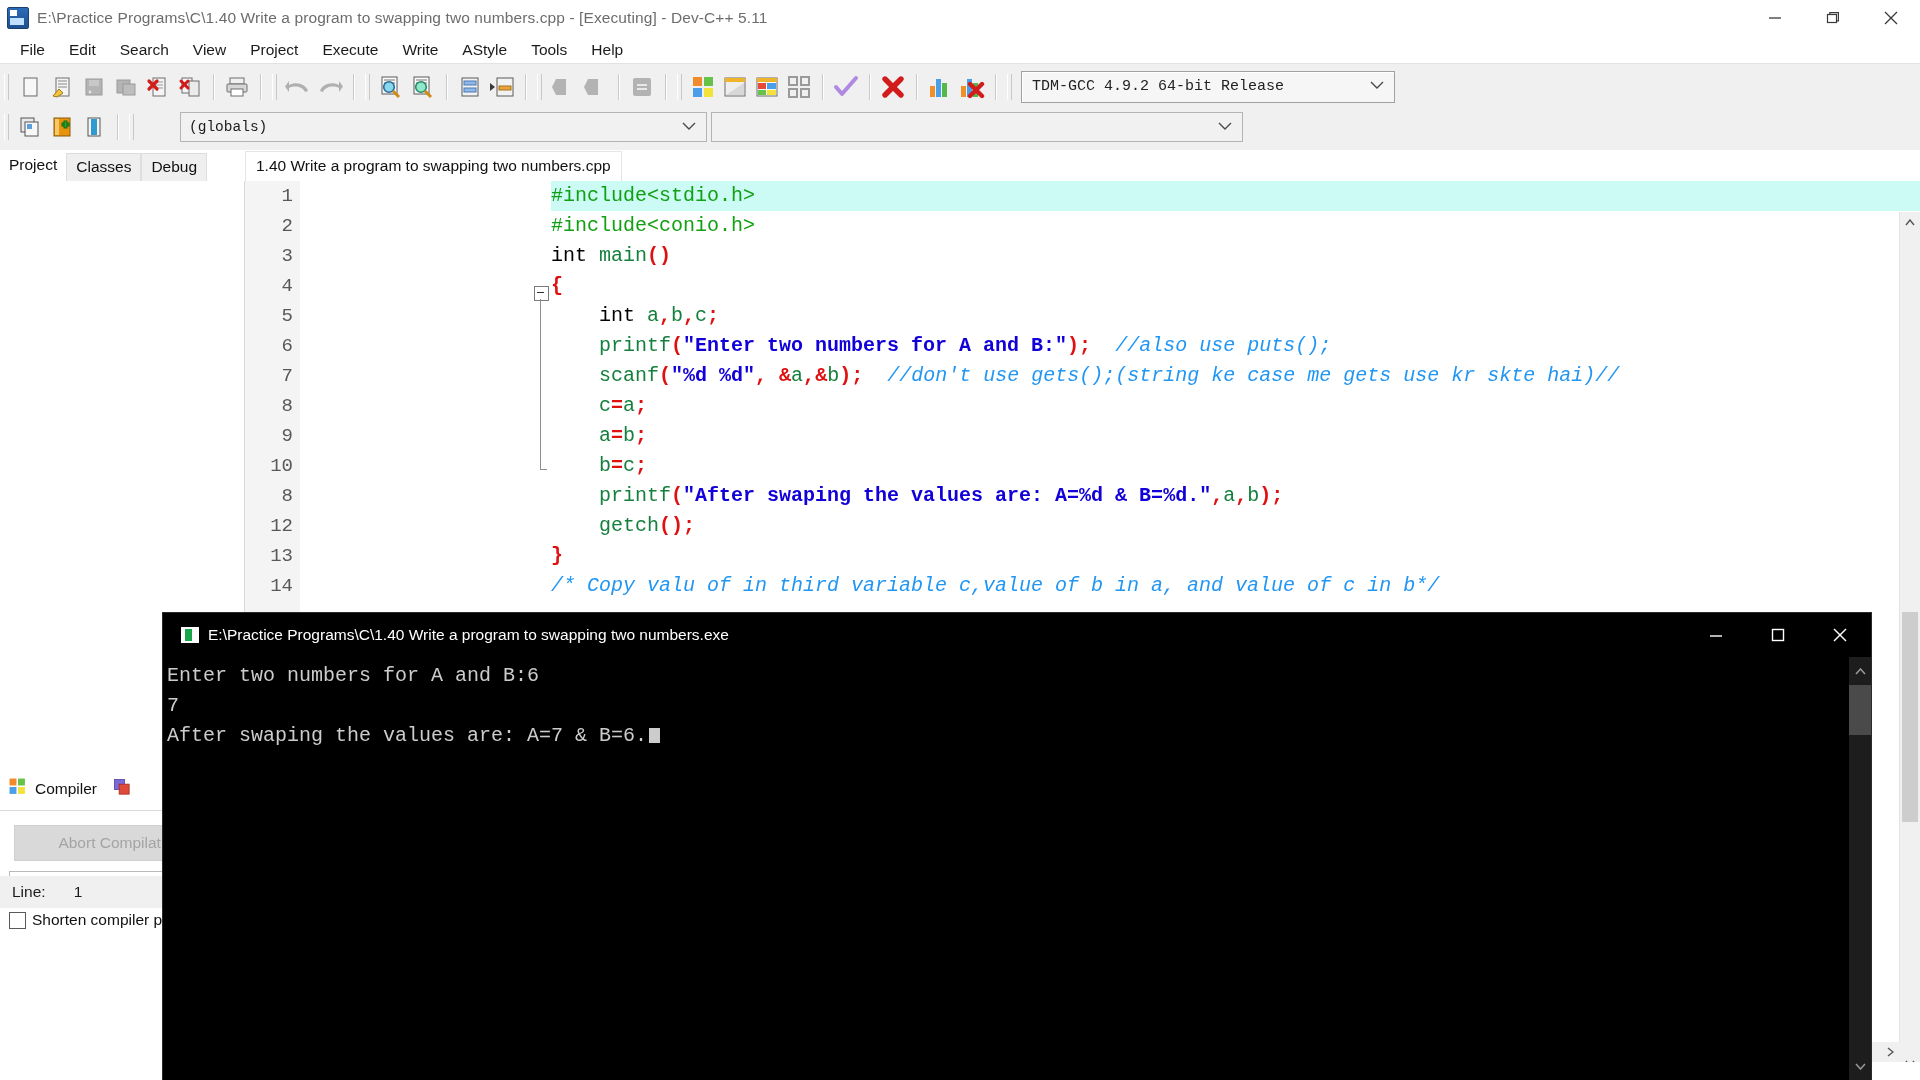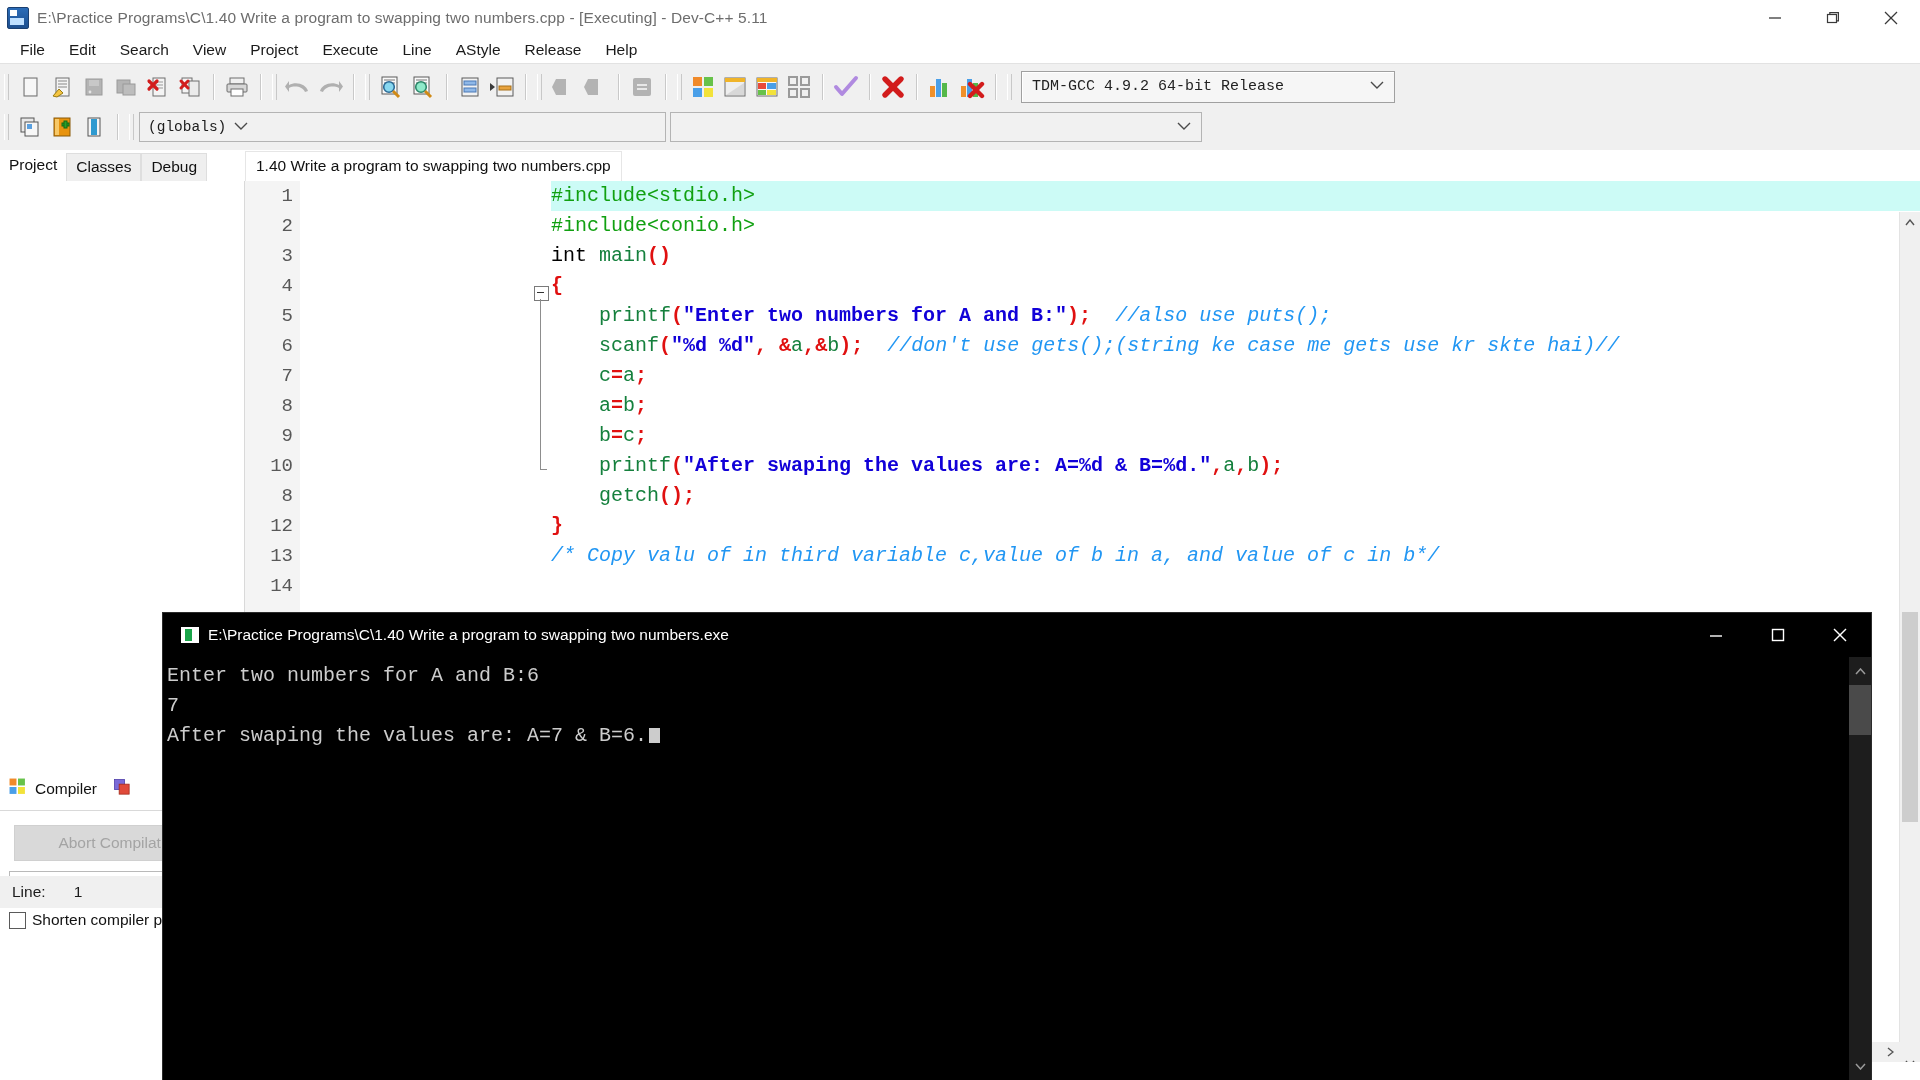--- a/index.html
+++ b/index.html
@@ -81,21 +81,21 @@
   .cb-arrow{padding-right:10px;color:#4a4a4a;font-size:12px;}
 
   
   .toolbar2{
     position:absolute;left:0;top:108px;width:1920px;height:38px;
     background:#f0f0f0;display:flex;align-items:center;
   }
   .globalsbox{
     width:525px;height:28px;flex:none;
     background:#f1f1f1;border:1px solid #b4b4b4;
-    display:flex;align-items:center;
+    display:flex;align-items:center;justify-content:space-between;margin-left:41px;
   }
   .globalsbox span{
     font-family:"Liberation Mono","DejaVu Sans Mono",monospace;
     font-size:14.5px;color:#1b1b1b;padding-left:8px;white-space:nowrap;
   }
   .membersbox{
     width:530px;height:28px;margin-left:4px;flex:none;
     background:#f1f1f1;border:1px solid #b4b4b4;
     display:flex;align-items:center;justify-content:flex-end;
   }
@@ -264,23 +264,23 @@
     </div>
   </div>
 
   <div class="menubar">
     <div class="menuitem">File</div>
     <div class="menuitem">Edit</div>
     <div class="menuitem">Search</div>
     <div class="menuitem">View</div>
     <div class="menuitem">Project</div>
     <div class="menuitem">Execute</div>
-    <div class="menuitem">Line</div>
+    <div class="menuitem">Write</div>
     <div class="menuitem">AStyle</div>
-    <div class="menuitem">Release</div>
+    <div class="menuitem">Tools</div>
     <div class="menuitem">Help</div>
   </div>
 
   <div class="toolbar">
     <div class="tgrip"></div>
 
     <div class="tbtn">
       <svg width="24" height="24" viewBox="0 0 24 24">
           <rect x="6" y="3" width="13" height="18" fill="#e8e8e8" stroke="#6e6e6e"></rect>
           <rect x="7" y="4" width="11" height="16" fill="#f7f7f7"></rect>
@@ -640,20 +640,21 @@
         <div class="foldbox"></div>
         <div class="foldline"></div>
         <div class="foldend"></div>
       </div>
 
       <div class="codearea" id="codearea">
           <div class="cline hl"><span class="pre">#include&lt;stdio.h&gt;</span></div>
           <div class="cline"><span class="pre">#include&lt;conio.h&gt;</span></div>
           <div class="cline"><span class="kw">int</span><span class="id"> main</span><span class="sym">()</span></div>
           <div class="cline"><span class="sym">{</span></div>
+          <div class="cline"><span class="id">    </span><span class="kw">int</span><span class="id"> a</span><span class="sym">,</span><span class="id">b</span><span class="sym">,</span><span class="id">c</span><span class="sym">;</span></div>
           <div class="cline"><span class="id">    printf</span><span class="sym">(</span><span class="str">"Enter two numbers for A and B:"</span><span class="sym">);</span><span class="id">  </span><span class="cmt">//also use puts();</span></div>
           <div class="cline"><span class="id">    scanf</span><span class="sym">(</span><span class="str">"%d %d"</span><span class="sym">, </span><span class="sym">&amp;</span><span class="id">a</span><span class="sym">,</span><span class="sym">&amp;</span><span class="id">b</span><span class="sym">);</span><span class="id">  </span><span class="cmt">//don't use gets();(string ke case me gets use kr skte hai)//</span></div>
           <div class="cline"><span class="id">    c</span><span class="sym">=</span><span class="id">a</span><span class="sym">;</span></div>
           <div class="cline"><span class="id">    a</span><span class="sym">=</span><span class="id">b</span><span class="sym">;</span></div>
           <div class="cline"><span class="id">    b</span><span class="sym">=</span><span class="id">c</span><span class="sym">;</span></div>
           <div class="cline"><span class="id">    printf</span><span class="sym">(</span><span class="str">"After swaping the values are: A=%d &amp; B=%d."</span><span class="sym">,</span><span class="id">a</span><span class="sym">,</span><span class="id">b</span><span class="sym">);</span></div>
           <div class="cline"><span class="id">    getch</span><span class="sym">();</span></div>
           <div class="cline"><span class="sym">}</span></div>
           <div class="cline"><span class="cmt">/* Copy valu of in third variable c,value of b in a, and value of c in b*/</span></div>
         </div>

